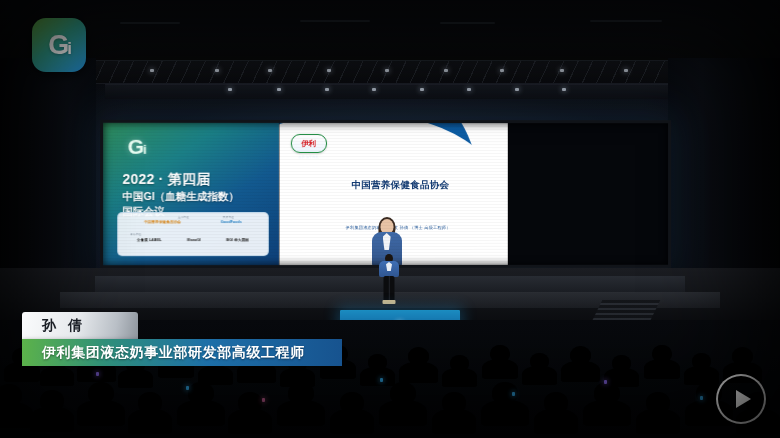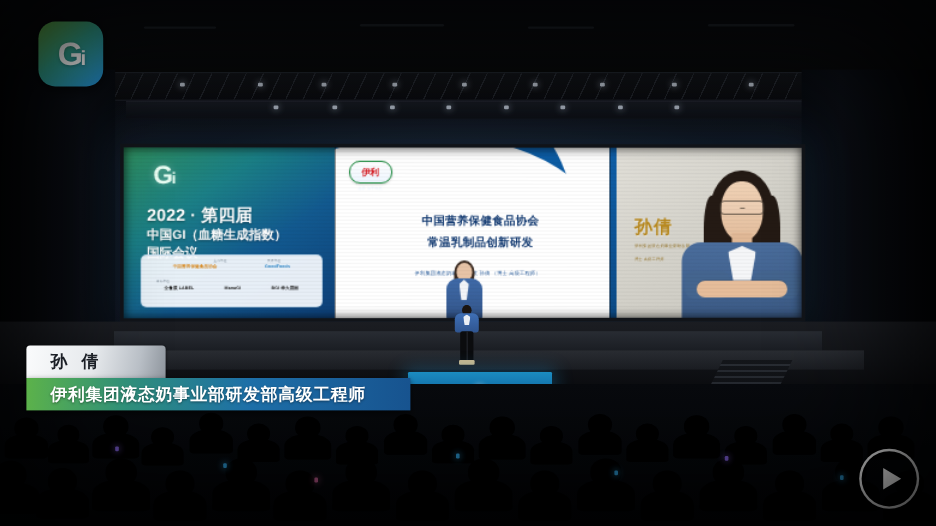--- a/index.html
+++ b/index.html
@@ -381,20 +381,21 @@
   .app-logo-text .i-dot{font-size:17px;}
 
   .lower-third{position:absolute;left:22px;top:288px;z-index:9;}
   .lt-name{
     width:96px;height:27px;
     background:linear-gradient(100deg,#fafbfc 0%,#e6e9ec 48%,#b9bfc6 80%,#8e959d 100%);
     border-radius:3px 3px 0 0;
     display:flex;align-items:center;
     padding-left:20px;
     box-shadow:0 1px 3px rgba(0,0,0,.5);
+    margin-top:24px;
   }
   .lt-name-text{
     font-size:14px;font-weight:700;color:#1b1f26;letter-spacing:4px;
   }
   .lt-title{
     width:300px;height:27px;
     background:linear-gradient(92deg,#5cb24a 0%,#2f8f79 26%,#1d6fa8 58%,#17538f 100%);
     display:flex;align-items:center;
     padding-left:20px;
     box-shadow:0 2px 5px rgba(0,0,0,.55);
@@ -492,52 +493,31 @@
         <div class="pc-swoosh-green"></div>
         <div class="pc-swoosh-white"></div>
 
         <div class="yili-logo">
           <div class="yili-badge">伊利</div>
           <div class="yili-sub">品质 源于自然</div>
         </div>
 
         <div class="pc-title">
           <div>中国营养保健食品协会</div>
-          <div>常温乳制品创新研发</div>
         </div>
         <div class="pc-sub">伊利集团液态奶事业部研发 孙倩 （博士 高级工程师）</div>
 
         <div class="pc-person">
           <div class="pp-hair"></div>
           <div class="pp-head"></div>
           <div class="pp-body"></div>
           <div class="pp-shirt"></div>
         </div>
       </div>
 
-      <div class="panel-right">
-        <div class="pr-sidebar"></div>
-        <div class="pr-name">孙倩</div>
-        <div class="pr-sub1">伊利集团液态奶事业部研发部</div>
-        <div class="pr-sub2">博士 高级工程师</div>
-
-        <div class="pr-photo">
-          <div class="ph-hair"></div>
-          <div class="ph-hair-l"></div>
-          <div class="ph-hair-r"></div>
-          <div class="ph-face"></div>
-          <div class="ph-glasses"></div>
-          <div class="ph-neck"></div>
-          <div class="ph-suit"></div>
-          <div class="ph-shirt"></div>
-          <div class="ph-sleeve"></div>
-          <div class="ph-sleeve r"></div>
-          <div class="ph-arm"></div>
-        </div>
-      </div>
 
       <div class="led-seam" style="left:31%;"></div>
       <div class="led-seam" style="left:71.5%;"></div>
     </div>
     <div class="led-scan"></div>
     <div class="led-frame"></div>
   </div>
 
   <div class="stage-floor"></div>
   <div class="stage-deck"></div>

